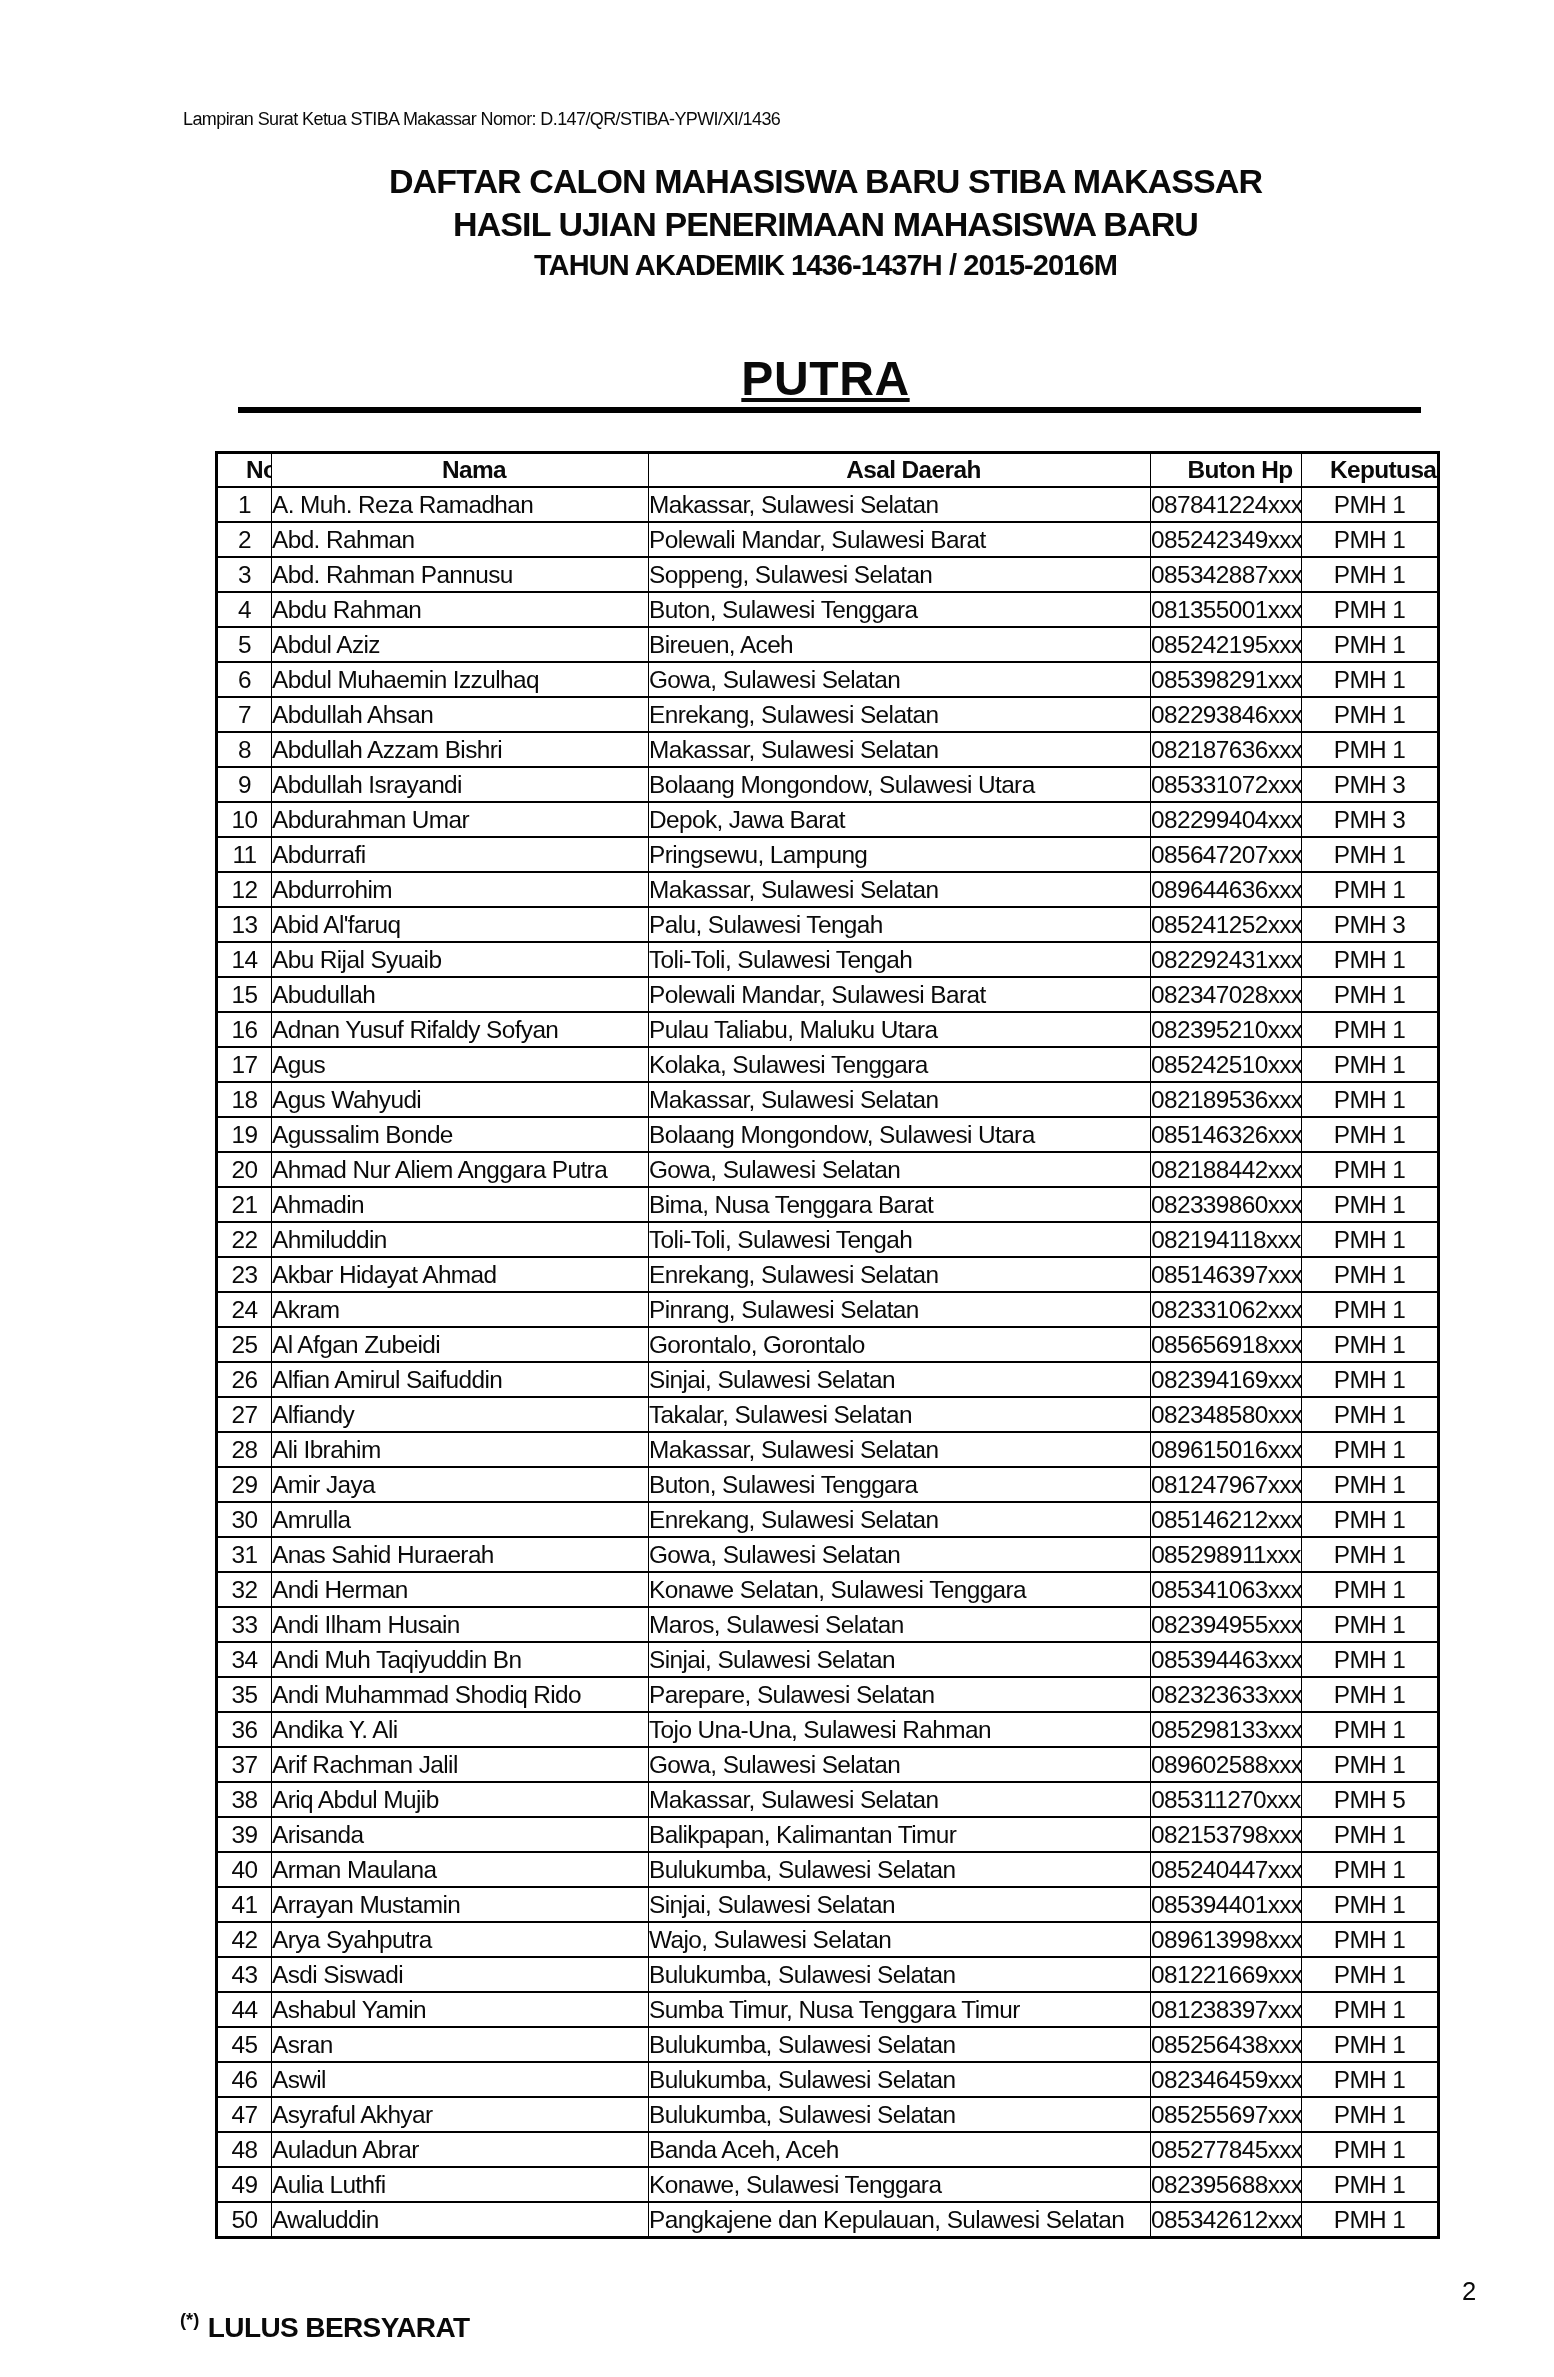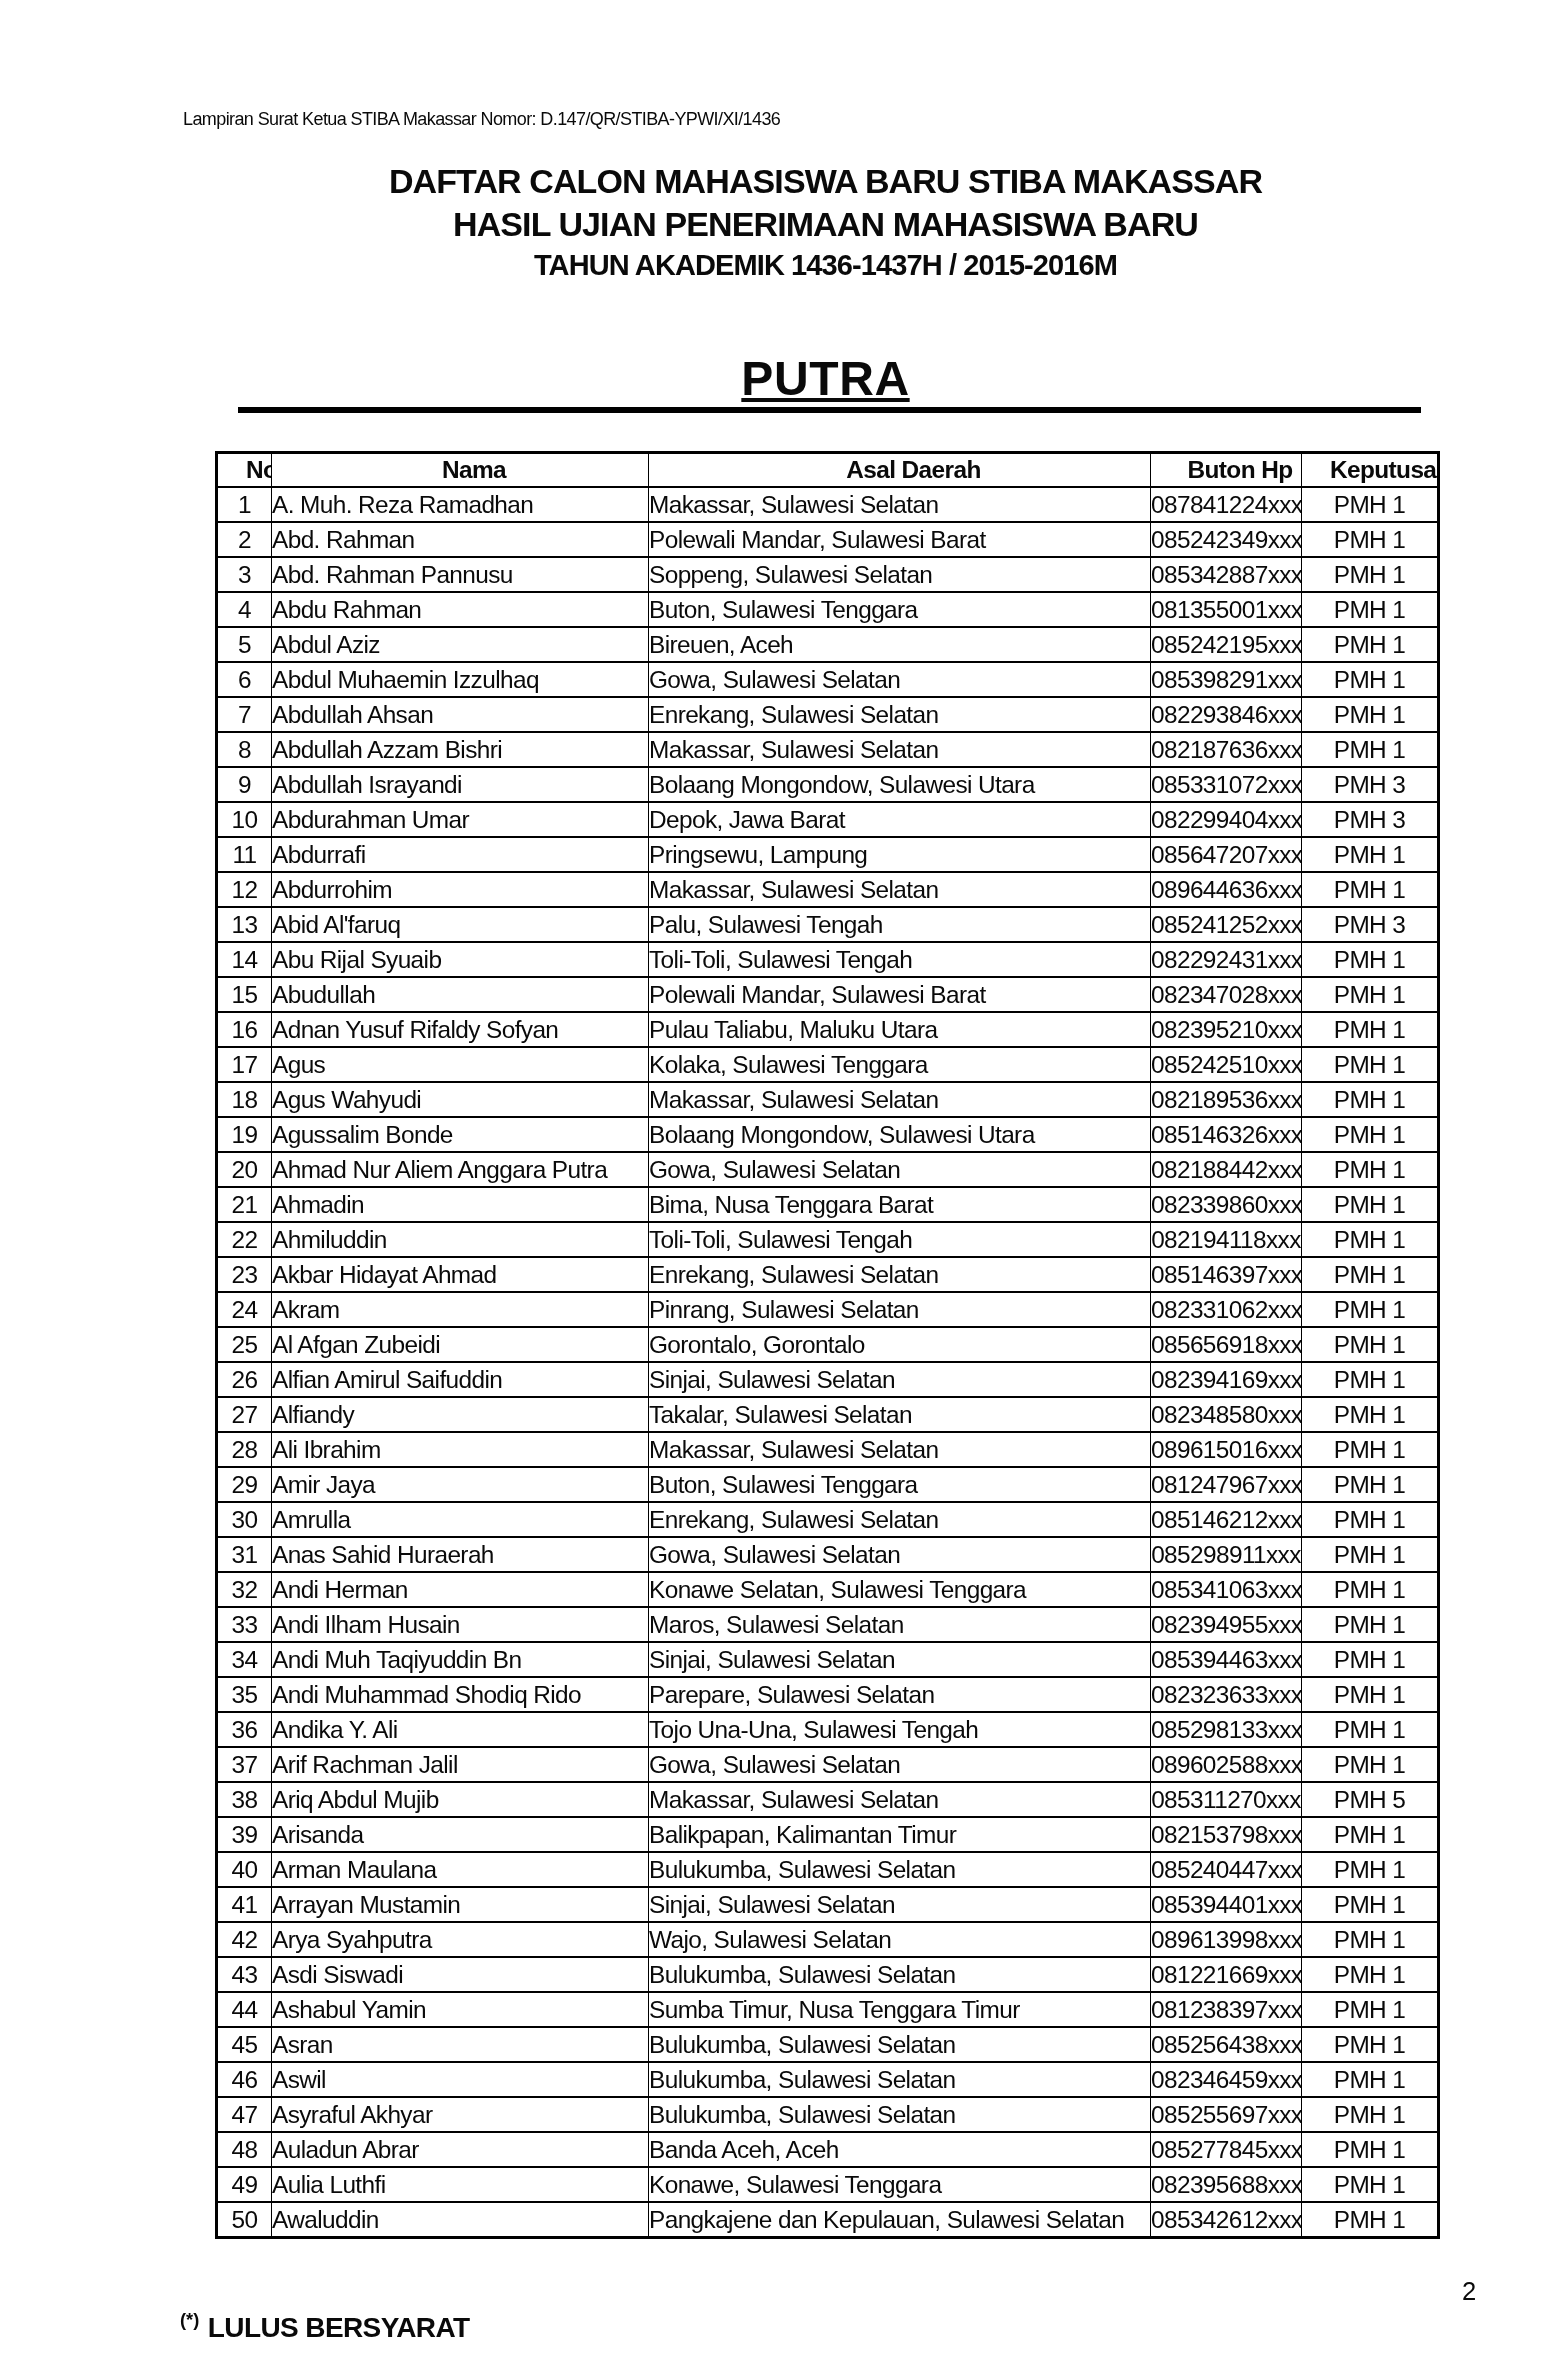--- a/index.html
+++ b/index.html
@@ -336,21 +336,21 @@
       <tr>
         <td class="c0">35</td>
         <td class="c1">Andi Muhammad Shodiq Rido</td>
         <td class="c2">Parepare, Sulawesi Selatan</td>
         <td class="c3">082323633xxx</td>
         <td class="c4">PMH 1</td>
       </tr>
       <tr>
         <td class="c0">36</td>
         <td class="c1">Andika Y. Ali</td>
-        <td class="c2">Tojo Una-Una, Sulawesi Tengah</td>
+        <td class="c2">Tojo Una-Una, Sulawesi Rahman</td>
         <td class="c3">085298133xxx</td>
         <td class="c4">PMH 1</td>
       </tr>
       <tr>
         <td class="c0">37</td>
         <td class="c1">Arif Rachman Jalil</td>
         <td class="c2">Gowa, Sulawesi Selatan</td>
         <td class="c3">089602588xxx</td>
         <td class="c4">PMH 1</td>
       </tr>

